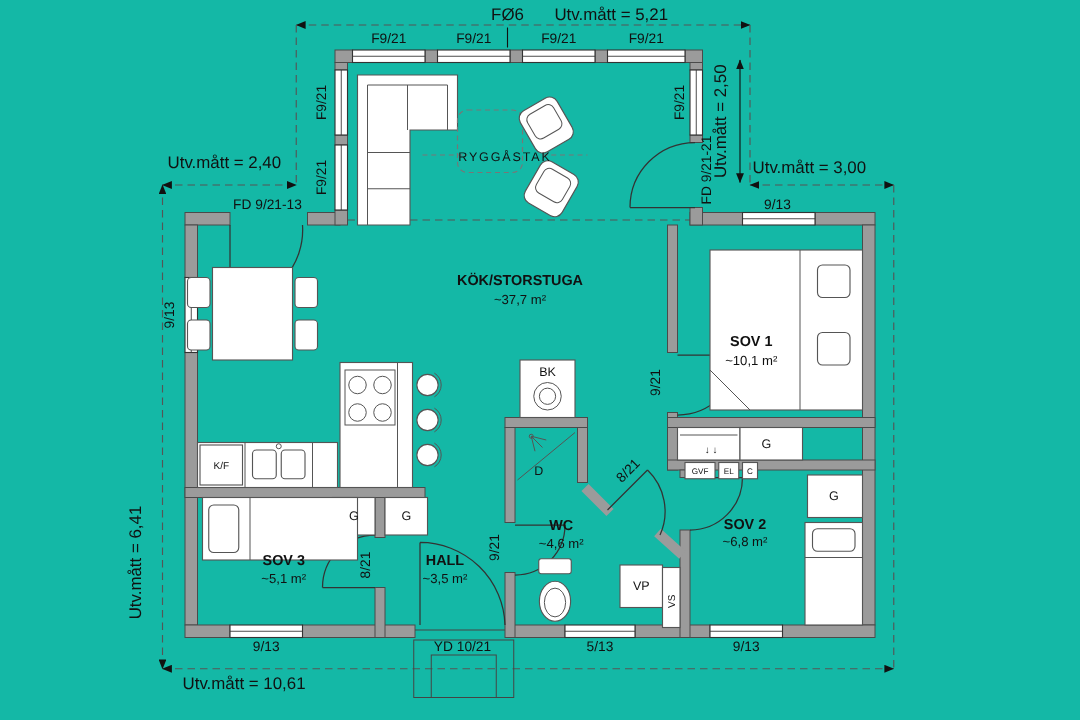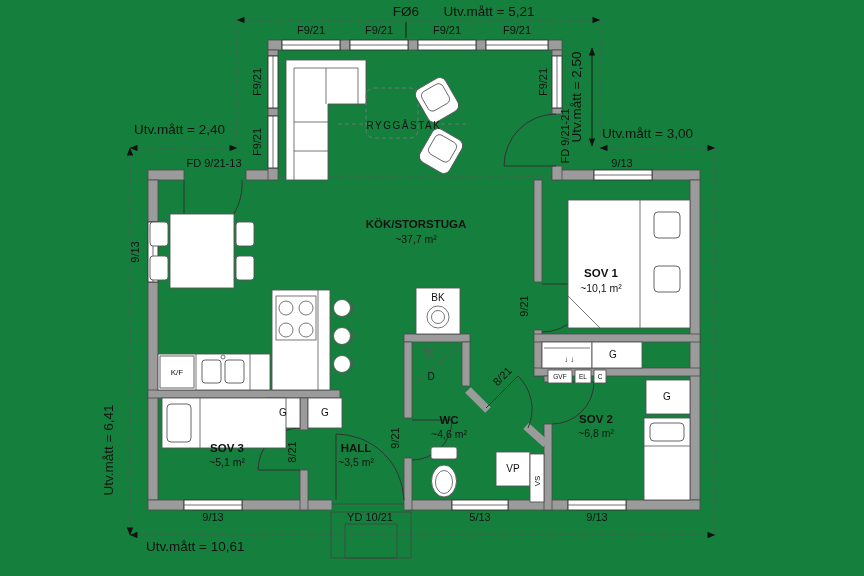--- a/index.html
+++ b/index.html
@@ -1,16 +1,16 @@
 <!DOCTYPE html>
 <html><head>
 <meta charset="utf-8">
 <style>
   html,body{margin:0;padding:0;background:#fff;}
-  .canvas{position:relative;width:864px;height:576px;background:#15803d;overflow:hidden;
+  .canvas{position:relative;width:864px;height:576px;background:#14b8a6;overflow:hidden;
           font-family:"Liberation Sans", sans-serif;}
   svg{display:block;}
   svg text{fill:#111;font-family:"Liberation Sans", sans-serif;text-anchor:middle;}
   .t-dim{font-size:13.5px;}
   .t-lbl{font-size:11px;}
   .t-room{font-size:11.5px;font-weight:bold;}
   .t-area{font-size:10.5px;}
   .t-sm{font-size:10px;}
   .t-xs{font-size:8px;}
   .t-xxs{font-size:6.5px;}

